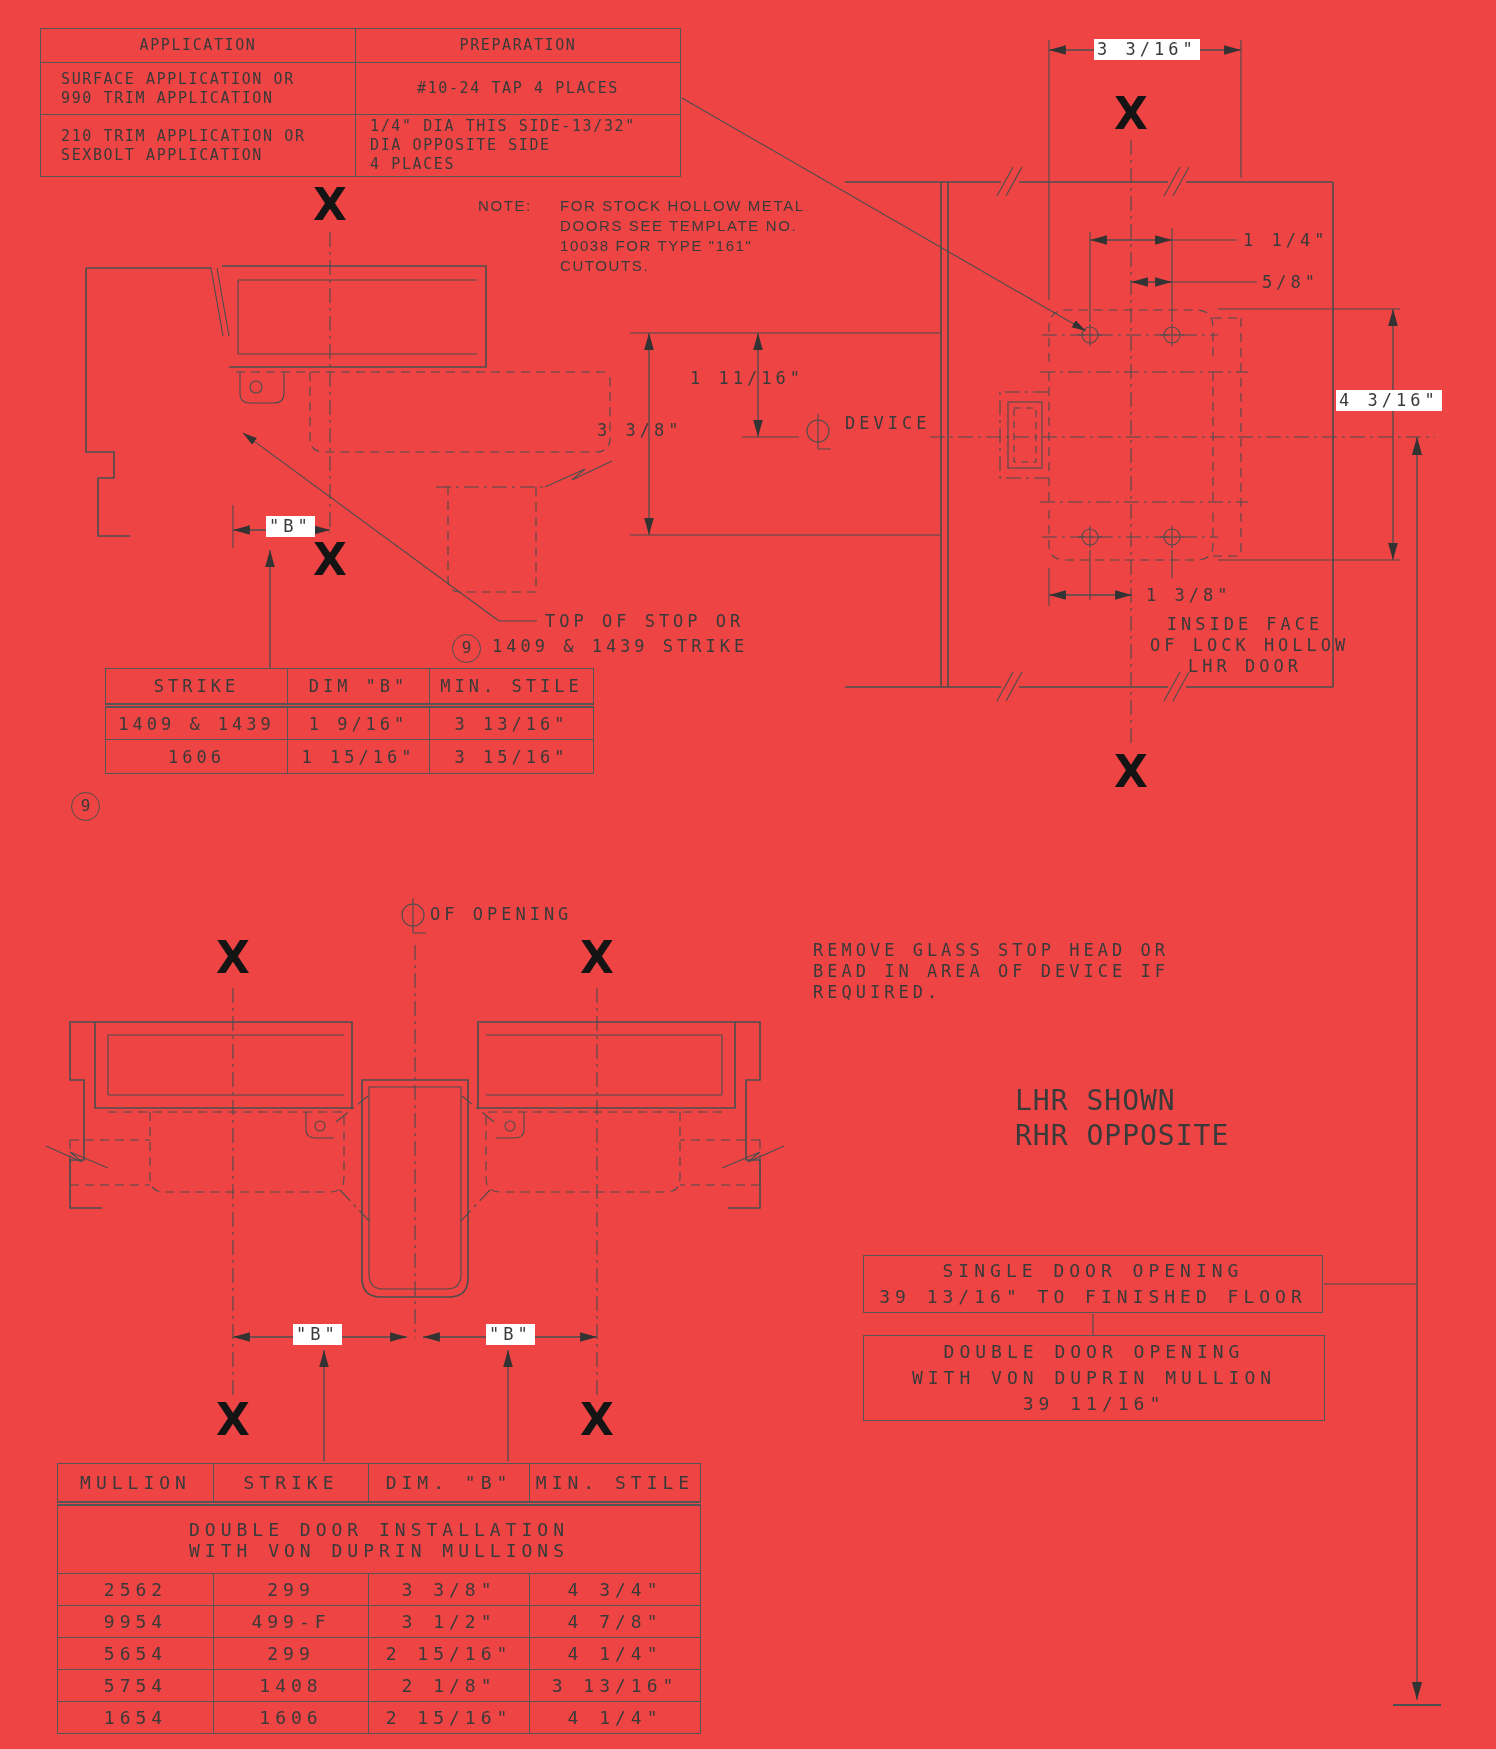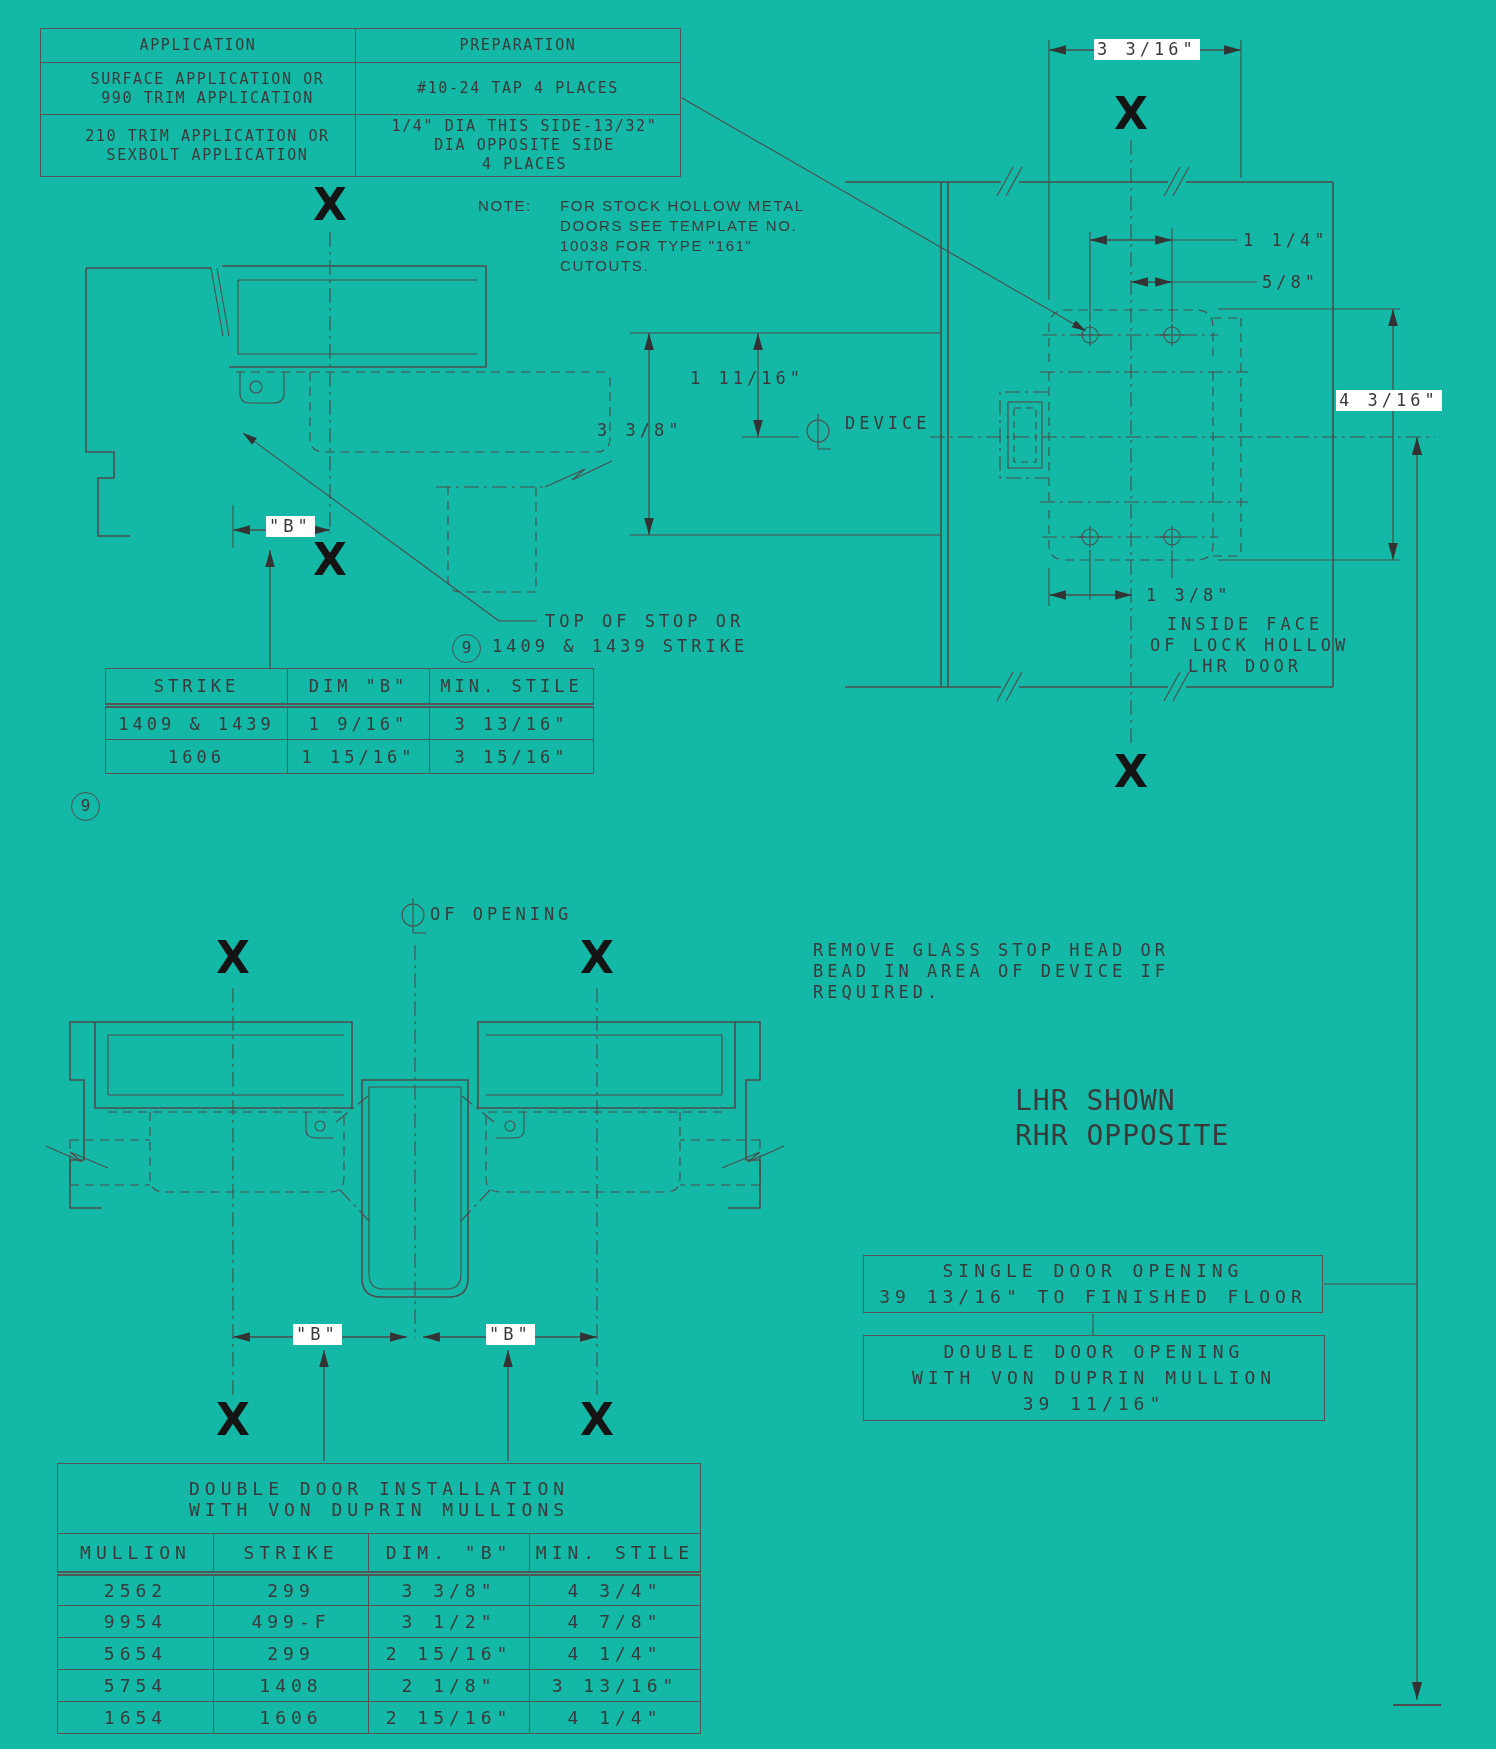--- a/index.html
+++ b/index.html
@@ -1,28 +1,28 @@
 <!DOCTYPE html>
 <html><head>
 <meta charset="utf-8">
 <style>
   html,body{margin:0;padding:0;background:#fff}
-  #canvas{position:relative;width:1496px;height:1749px;background:#14b8a6;overflow:hidden}
+  #canvas{position:relative;width:1496px;height:1749px;background:#ef4444;overflow:hidden}
   svg{position:absolute;left:0;top:0}
   .t{position:absolute;font-family:"DejaVu Sans Mono",monospace;color:#3a3a3a;font-size:17px;letter-spacing:4px;line-height:21px;white-space:pre}
   .ts{position:absolute;font-family:Liberation Sans, sans-serif;color:#3a3a3a;font-size:15px;letter-spacing:1.6px;line-height:20px;white-space:pre}
   .bg{background:#fff;padding:0 3px}
   .big{font-size:28px;letter-spacing:1px;line-height:35px}
   .xm{position:absolute;font-family:"DejaVu Sans",sans-serif;font-weight:900;font-size:44px;color:#141414;width:44px;height:60px;line-height:60px;text-align:center}
   .circ{position:absolute;width:27px;height:27px;border:1.6px solid #4d4d4d;border-radius:50%;font-family:"DejaVu Sans Mono",monospace;font-size:16px;color:#3a3a3a;text-align:center;line-height:26px}
   table.dt{position:absolute;border-collapse:collapse;table-layout:fixed;font-family:"DejaVu Sans Mono",monospace;color:#3a3a3a}
   table.dt td{border:1.6px solid #555;text-align:center;overflow:hidden}
   .pre{white-space:pre}
   #appTable{left:40px;top:28px;width:640px;font-size:15px;letter-spacing:1.6px;line-height:19px}
-  #appTable td.l{text-align:center;padding-left:20px}
+  #appTable td.l{text-align:left;padding-left:20px}
   #singleTable{left:105px;top:668px;width:488px;font-size:17px;letter-spacing:4px}
   #singleTable td.hd{border-bottom:5px double #555}
   #doubleTable{left:57px;top:1463px;width:643px;font-size:18px;letter-spacing:5px}
   #doubleTable td.hd{border-bottom:5px double #555}
   .obox{position:absolute;border:1.6px solid #555;font-family:"DejaVu Sans Mono",monospace;font-size:18px;letter-spacing:5px;line-height:26px;color:#3a3a3a;text-align:center;white-space:pre;display:flex;align-items:center;justify-content:center}
 </style>
 </head>
 <body>
 
 <div id="canvas">
@@ -226,30 +226,30 @@
 39 11/16"</div>
 
 <table class="dt" id="doubleTable">
   <colgroup>
         <col style="width:156px">
         <col style="width:155px">
         <col style="width:161px">
         <col style="width:171px">
       </colgroup>
   <tbody>
-        <tr style="height:70px">
-          <td colspan="4" class="pre">DOUBLE DOOR INSTALLATION
-WITH VON DUPRIN MULLIONS</td>
-        </tr>
-  <tr style="height:40px">
+        <tr style="height:40px">
     <td class="hd">MULLION</td>
     <td class="hd">STRIKE</td>
     <td class="hd">DIM. "B"</td>
     <td class="hd">MIN. STILE</td>
   </tr>
+  <tr style="height:70px">
+          <td colspan="4" class="pre">DOUBLE DOOR INSTALLATION
+WITH VON DUPRIN MULLIONS</td>
+        </tr>
   <tr style="height:32px">
     <td>2562</td>
     <td>299</td>
     <td>3 3/8"</td>
     <td>4 3/4"</td>
   </tr>
   <tr style="height:32px">
     <td>9954</td>
     <td>499-F</td>
     <td>3 1/2"</td>

